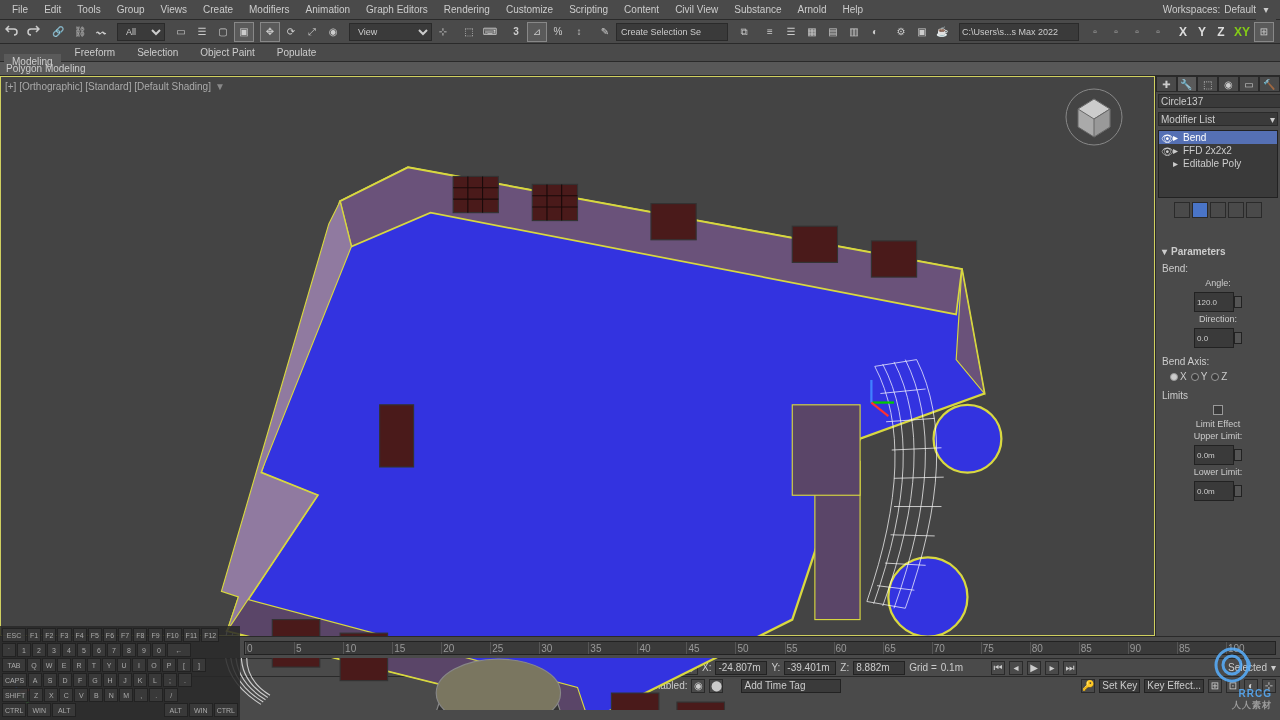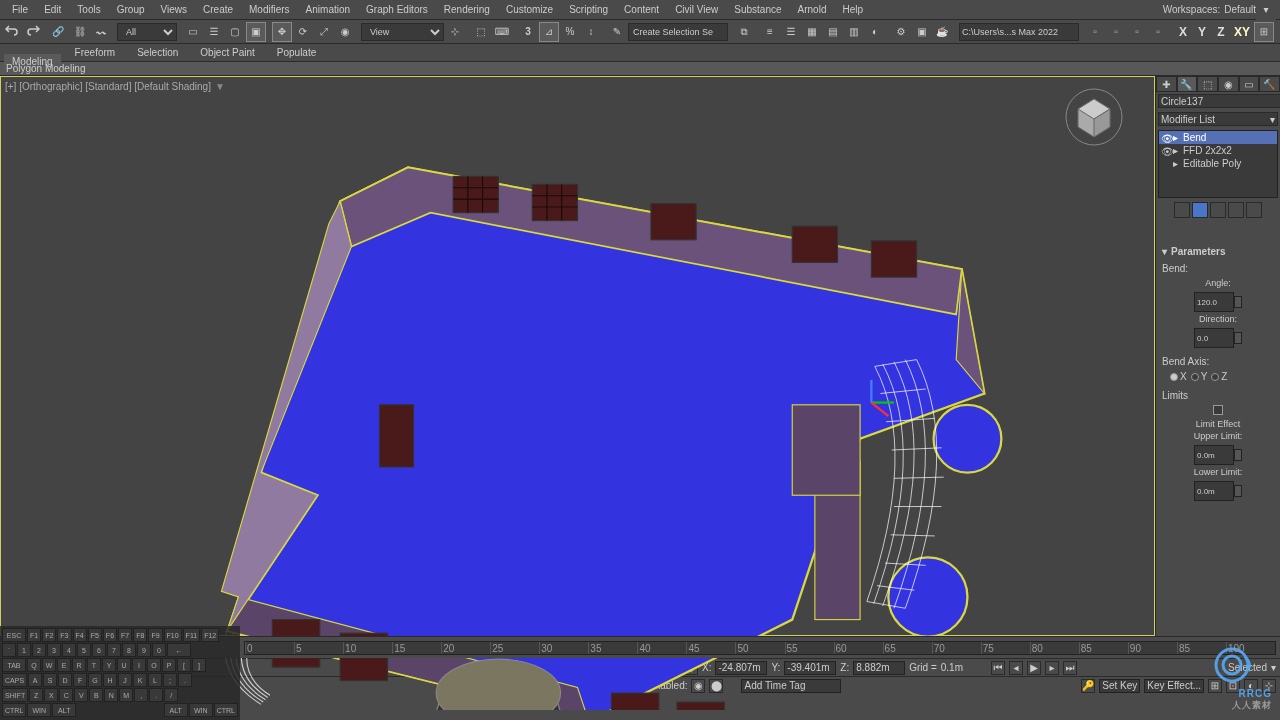--- a/index.html
+++ b/index.html
@@ -125,21 +125,21 @@
   <div class="tb-btn">
       <svg width="14" height="14" viewBox="0 0 14 14">
         <path d="M10 7 L13 4 L10 1 M13 4 L5 4 Q2 4 2 7 Q2 10 5 10" fill="none" stroke="#ccc" stroke-width="1.5"></path>
       </svg>
     </div>
   <div class="tb-sep"></div>
   <div class="tb-btn">🔗</div>
   <div class="tb-btn">⛓</div>
   <div class="tb-btn">〰</div>
   <div class="tb-sep"></div>
-  <select class="tb-sel" style="width:60px"><option>All</option></select>
+  <select class="tb-sel" style="width:48px"><option>All</option></select>
   <div class="tb-sep"></div>
   <div class="tb-btn">▭</div>
   <div class="tb-btn">☰</div>
   <div class="tb-btn">▢</div>
   <div class="tb-btn active">▣</div>
   <div class="tb-sep"></div>
   <div class="tb-btn active">✥</div>
   <div class="tb-btn">⟳</div>
   <div class="tb-btn">⤢</div>
   <div class="tb-btn">◉</div>
@@ -149,21 +149,21 @@
   <div class="tb-sep"></div>
   <div class="tb-btn">⬚</div>
   <div class="tb-btn">⌨</div>
   <div class="tb-sep"></div>
   <div class="tb-btn" style="font-weight:bold">3</div>
   <div class="tb-btn active">⊿</div>
   <div class="tb-btn">%</div>
   <div class="tb-btn">↕</div>
   <div class="tb-sep"></div>
   <div class="tb-btn">✎</div>
-  <input class="tb-sel" style="width: 100px;" value="Create Selection Se">
+  <input class="tb-sel" style="width: 112px;" value="Create Selection Se">
   <div class="tb-sep"></div>
   <div class="tb-btn">⧉</div>
   <div class="tb-sep"></div>
   <div class="tb-btn">≡</div>
   <div class="tb-btn">☰</div>
   <div class="tb-btn">▦</div>
   <div class="tb-btn">▤</div>
   <div class="tb-btn">▥</div>
   <div class="tb-btn">◐</div>
   <div class="tb-sep"></div>
@@ -176,21 +176,21 @@
   <input class="tb-txt" value="C:\Users\s...s Max 2022" style="">
   <div class="tb-sep"></div>
   <div class="tb-btn">▫</div>
   <div class="tb-btn">▫</div>
   <div class="tb-btn">▫</div>
   <div class="tb-btn">▫</div>
   <div class="tb-sep"></div>
   <div class="tb-btn axis-btn" style="color:#ddd">X</div>
   <div class="tb-btn axis-btn" style="color:#ddd">Y</div>
   <div class="tb-btn axis-btn" style="color:#ddd">Z</div>
-  <div class="tb-btn axis-btn" style="color:#fef9c3;width:22px">XY</div>
+  <div class="tb-btn axis-btn" style="color:#84cc16;width:22px">XY</div>
   <div class="tb-btn active">⊞</div>
 </div>
 
 <div class="ribbon">
   <span class="tab active">Modeling</span>
   <span class="tab">Freeform</span>
   <span class="tab">Selection</span>
   <span class="tab">Object Paint</span>
   <span class="tab">Populate</span>
 </div>

